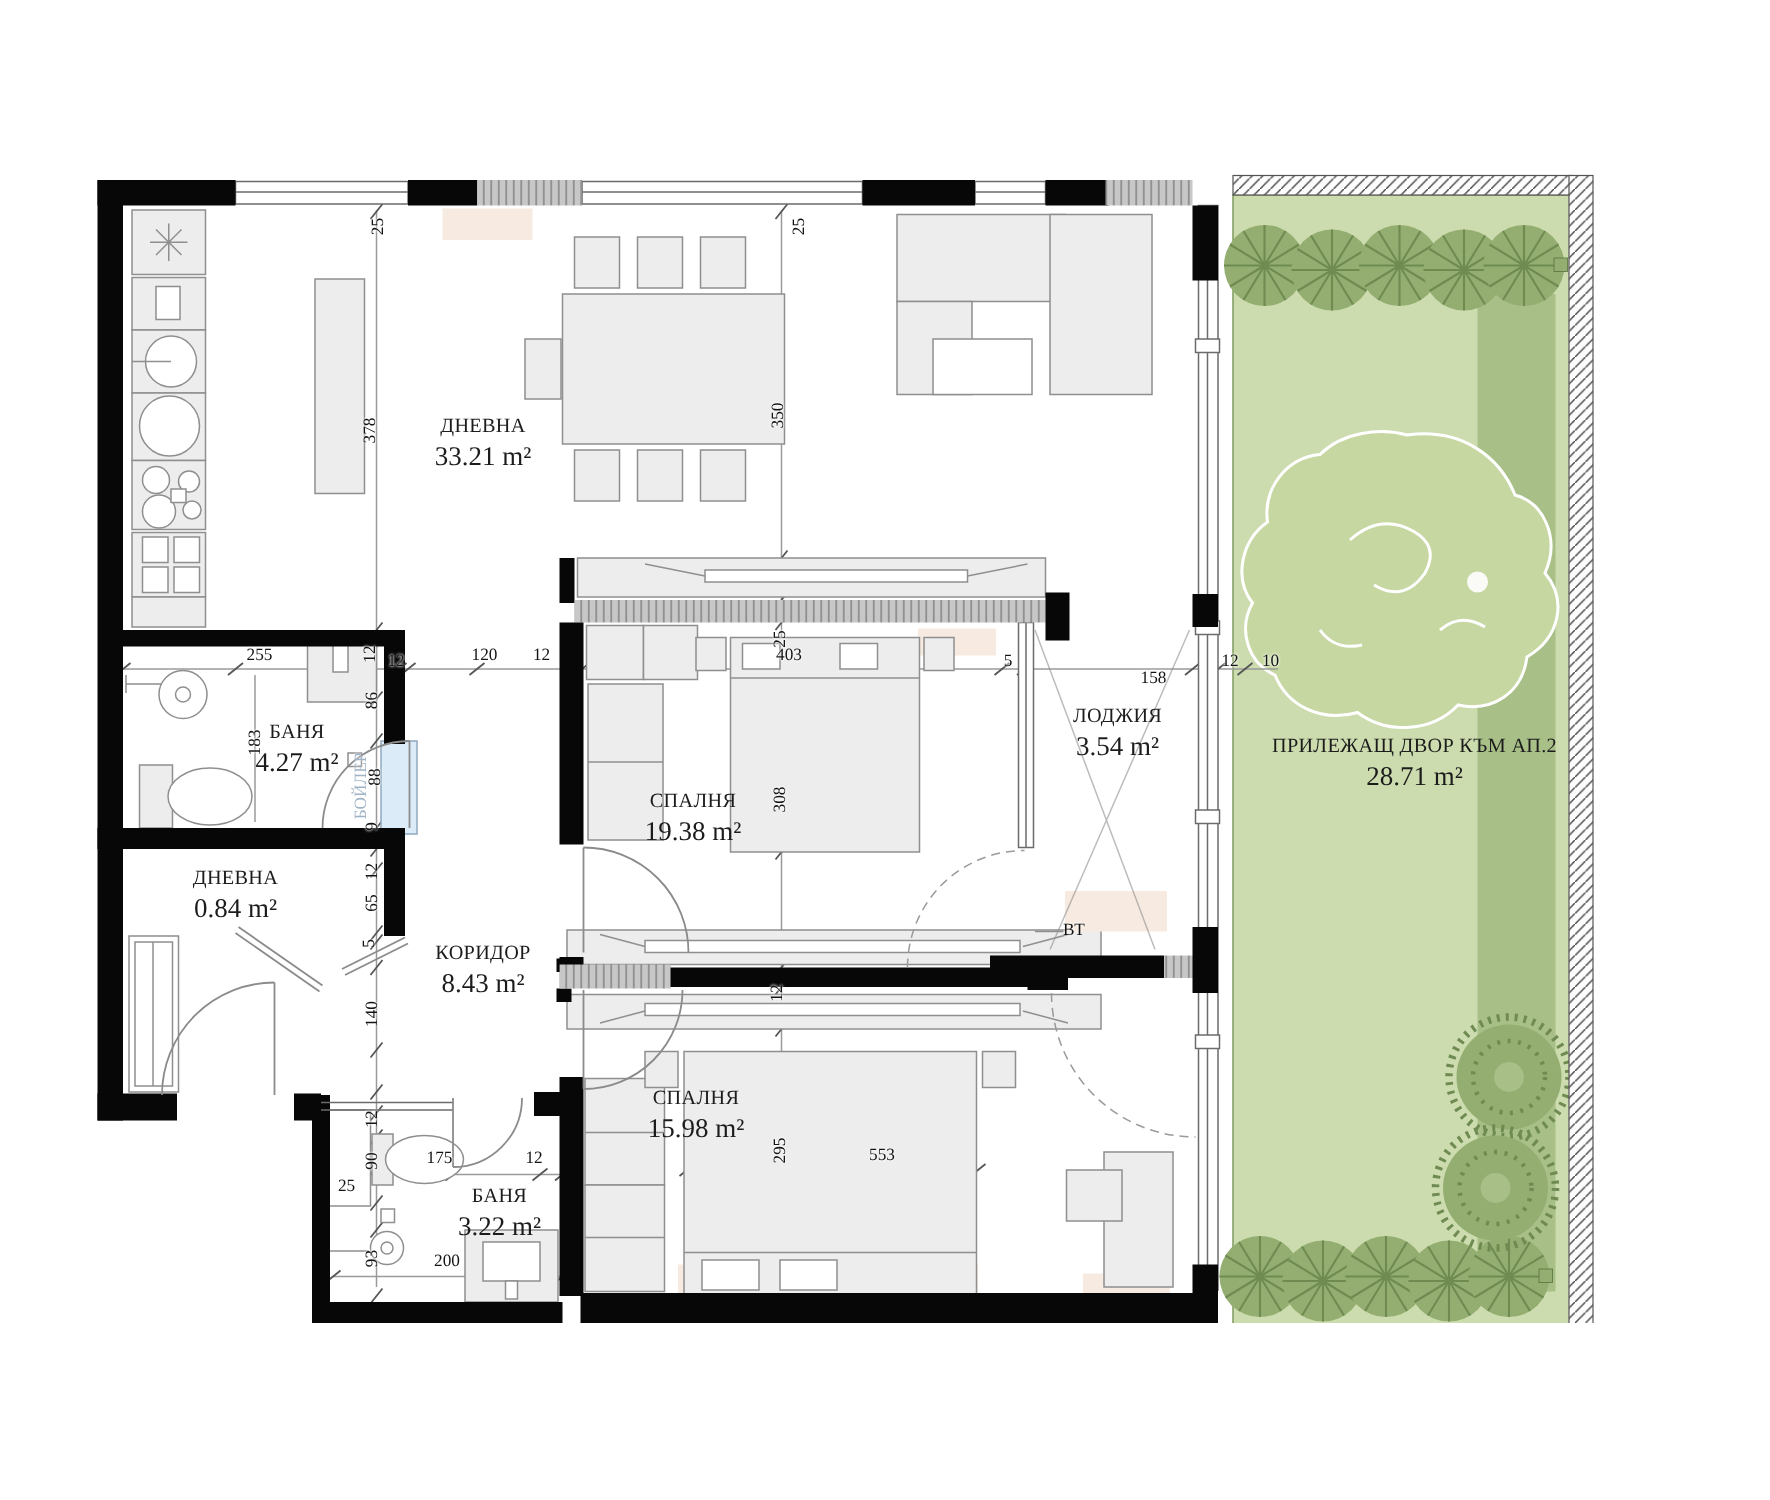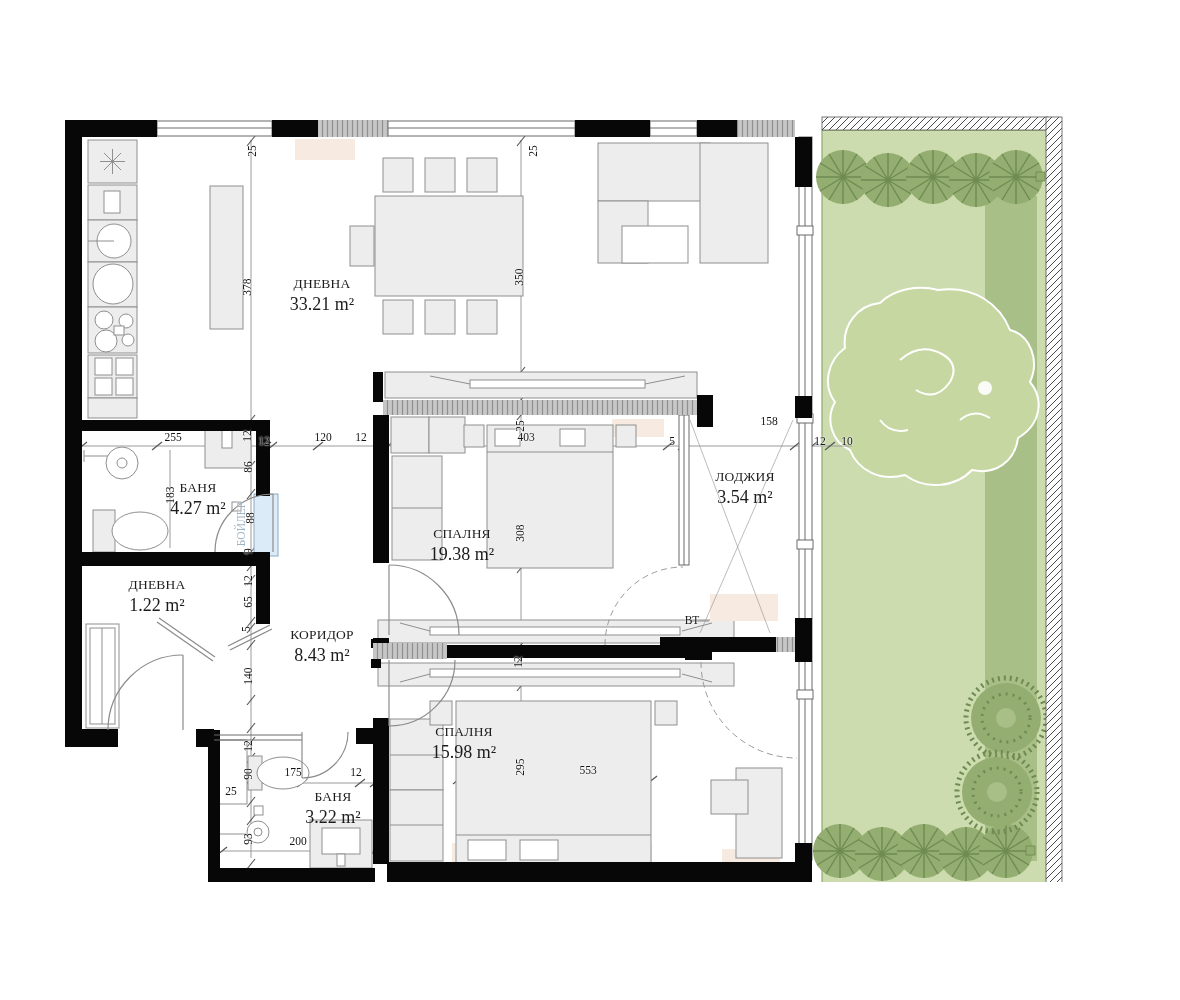--- a/index.html
+++ b/index.html
@@ -387,56 +387,60 @@
       <div class="room-label" style="left: 322px; top: 296px;">
         <div class="room-name">ДНЕВНА</div>
         <div class="room-area">33.21 m²</div>
       </div>
       <div class="room-label" style="left: 198px; top: 500px;">
         <div class="room-name">БАНЯ</div>
         <div class="room-area">4.27 m²</div>
       </div>
       <div class="room-label" style="left: 157px; top: 597px;">
         <div class="room-name">ДНЕВНА</div>
-        <div class="room-area">1.22 m²</div>
+        <div class="room-area">0.84 m²</div>
       </div>
       <div class="room-label" style="left: 322px; top: 604px; margin-top: 43px;">
         <div class="room-name">КОРИДОР</div>
         <div class="room-area">8.43 m²</div>
       </div>
       <div class="room-label" style="left: 462px; top: 546px;">
         <div class="room-name">СПАЛНЯ</div>
         <div class="room-area">19.38 m²</div>
       </div>
       <div class="room-label" style="left: 745px; top: 489px;">
         <div class="room-name">ЛОДЖИЯ</div>
         <div class="room-area">3.54 m²</div>
       </div>
       <div class="room-label" style="left: 464px; top: 744px;">
         <div class="room-name">СПАЛНЯ</div>
         <div class="room-area">15.98 m²</div>
       </div>
       <div class="room-label" style="left: 333px; top: 809px;">
         <div class="room-name">БАНЯ</div>
         <div class="room-area">3.22 m²</div>
+      </div>
+      <div class="room-label" style="left: 943px; top: 509px;">
+        <div class="room-name">ПРИЛЕЖАЩ ДВОР КЪМ АП.2</div>
+        <div class="room-area">28.71 m²</div>
       </div>
       <div class="dim v" style="left: 252px; top: 151px;">25</div>
       <div class="dim v" style="left: 533px; top: 151px;">25</div>
       <div class="dim v" style="left: 247px; top: 287px;">378</div>
       <div class="dim v" style="left: 519px; top: 277px;">350</div>
       <div class="dim h" style="left: 173px; top: 437px;">255</div>
       <div class="dim v" style="left: 247px; top: 436px;">12</div>
       <div class="dim h" style="left: 264px; top: 441px;">12</div>
       <div class="dim h" style="left: 323px; top: 437px; text-align: right;">120</div>
       <div class="dim h" style="left: 361px; top: 437px;">12</div>
       <div class="dim v" style="left: 248px; top: 467px;">86</div>
       <div class="dim v" style="left: 520px; top: 426px;">25</div>
       <div class="dim h" style="left: 526px; top: 437px;">403</div>
       <div class="dim h" style="left: 672px; top: 441px;">5</div>
-      <div class="dim h" style="left: 769px; top: 421px; text-align: center;">158</div>
+      <div class="dim h" style="left: 769px; top: 452px; text-align: center;">158</div>
       <div class="dim h" style="left: 820px; top: 441px;">12</div>
       <div class="dim h" style="left: 847px; top: 441px;">10</div>
       <div class="dim v" style="left: 170px; top: 495px;">183</div>
       <div class="dim v" style="left: 250px; top: 518px;">88</div>
       <div class="dim v" style="left: 248px; top: 551px;">9</div>
       <div class="dim v" style="left: 520px; top: 533px;">308</div>
       <div class="dim v" style="left: 248px; top: 581px;">12</div>
       <div class="dim v" style="left: 248px; top: 602px;">65</div>
       <div class="dim v" style="left: 246px; top: 629px;">5</div>
       <div class="dim v" style="left: 248px; top: 676px;">140</div>
@@ -444,15 +448,15 @@
       <div class="dim v" style="left: 520px; top: 767px;">295</div>
       <div class="dim h" style="left: 588px; top: 770px;">553</div>
       <div class="dim v" style="left: 248px; top: 746px;">12</div>
       <div class="dim v" style="left: 248px; top: 774px;">90</div>
       <div class="dim h" style="left: 231px; top: 791px;">25</div>
       <div class="dim h" style="left: 293px; top: 772px;">175</div>
       <div class="dim h" style="left: 356px; top: 772px;">12</div>
       <div class="dim v" style="left: 248px; top: 839px;">93</div>
       <div class="dim h" style="left: 298px; top: 841px;">200</div>
       <div class="note v" style="color: rgb(159, 179, 198); left: 241px; top: 524px;">БОЙЛЕР</div>
-      <div class="note h" style="color: rgb(17, 17, 17); left: 692px; top: 620px;">ВТ</div>
+      <div class="note h" style="color: rgb(17, 17, 17); left: 716px; top: 620px;">ВТ</div>
     </div>
 </div>
 
 </body></html>

